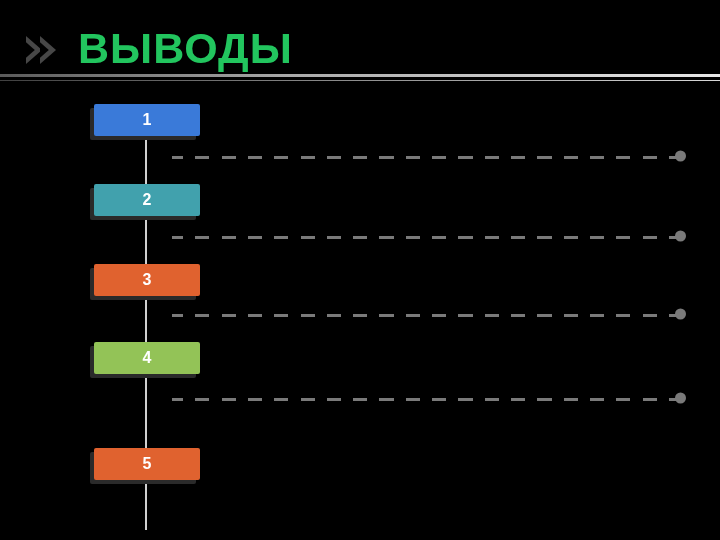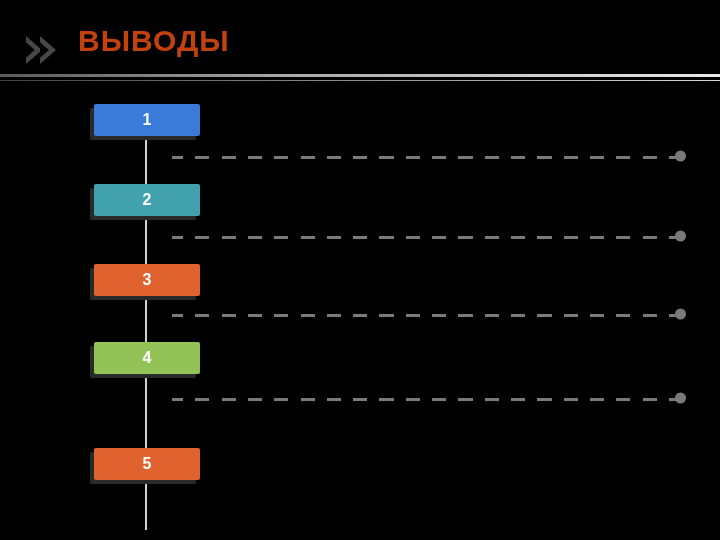--- a/index.html
+++ b/index.html
@@ -8,21 +8,21 @@
   .slide { position: relative; width: 720px; height: 540px; }
 
   
   .header { position: absolute; left: 0; right: 0; top: 30px; height: 52px; }
   .chevrons { position: absolute; left: 26px; top: 6px; }
   .chev { position: absolute; width: 0; height: 0; border-top: 14px solid transparent; border-bottom: 14px solid transparent; }
   .chev1 { left: 0;  border-left: 16px solid #474747; }
   .chev1b{ left: 0;  border-left: 16px solid #000; transform: scale(0.55); transform-origin: left center; }
   .chev2 { left: 14px; border-left: 16px solid #474747; }
   .chev2b{ left: 14px; border-left: 16px solid #000; transform: scale(0.55); transform-origin: left center; }
-  .title { position: absolute; left: 78px; top: -6px; font-size: 30px; font-weight: 700; letter-spacing: 1px; color: #c2410c; text-transform: uppercase; }
+  .title { position: absolute; left: 78px; top: -6px; font-size: 43px; font-weight: 700; letter-spacing: 1px; color: #22c55e; text-transform: uppercase; }
   .hr-thick { position: absolute; left: 0; right: 0; top: 44px; height: 3px; background: linear-gradient(to right, #5a5a5a 0%, #a9a9a9 40%, #e8e8e8 100%); }
   .hr-thin  { position: absolute; left: 0; right: 0; top: 50px; height: 1px; background: linear-gradient(to right, #404040 0%, #808080 40%, #d8d8d8 100%); }
 
   
   .content { position: absolute; left: 0; right: 0; top: 94px; bottom: 0; }
 
   .spine { position: absolute; left: 145px; top: 28px; bottom: 10px; width: 2px; background: #d0d0d0; }
 
   .row { position: absolute; left: 0; right: 0; height: 48px; }
 

